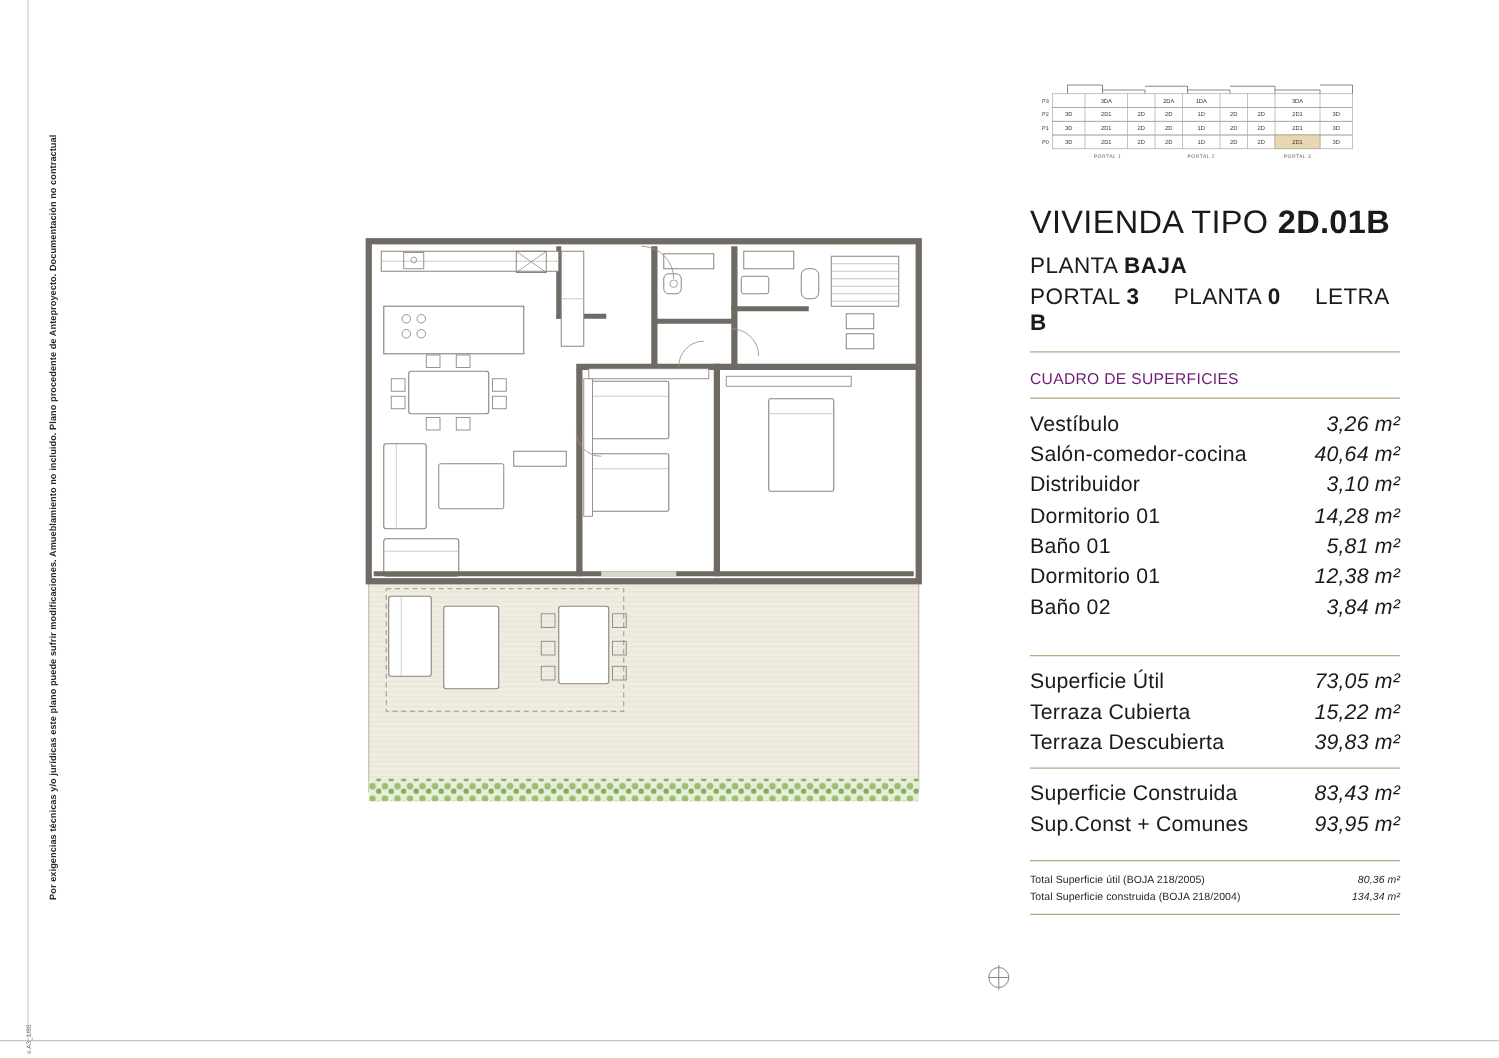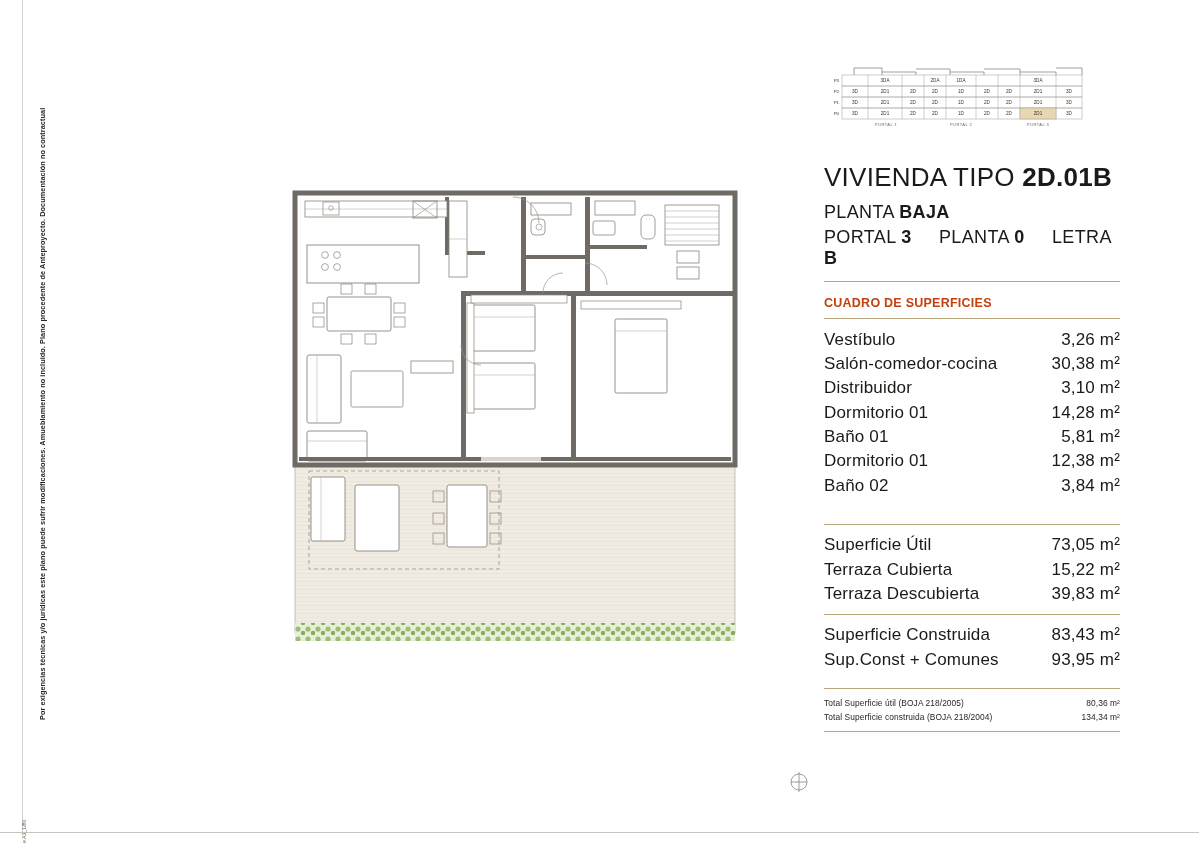--- a/index.html
+++ b/index.html
@@ -38,25 +38,25 @@
     font-size:26px;letter-spacing:.01em;font-weight:300;color:#1d1916;
     white-space:nowrap;margin-bottom:9px;
   }
   .title-main b{font-weight:bold;}
   .sub-line{font-size:18px;letter-spacing:.02em;color:#1d1916;margin-bottom:4px;font-weight:300;}
   .sub-line b{font-weight:bold;}
   .sub-line .gap{display:inline-block;width:22px;}
   .rule{height:1.4px;background:#b9a67c;margin:12px 0 10px 0;}
   .rule-thin{height:1px;background:#b9a67c;margin:8px 0 8px 0;}
 
-  .section-title{font-size:12.5px;letter-spacing:.02em;color:#c2410c;margin:14px 0 6px 0;font-weight:700;}
+  .section-title{font-size:12.5px;letter-spacing:.02em;color:#701a75;margin:14px 0 6px 0;font-weight:400;}
 
   table.areas{width:100%;border-collapse:collapse;}
   table.areas td{font-size:17px;padding:2.2px 0;color:#1d1916;font-weight:300;letter-spacing:.01em;}
-  table.areas td.val{text-align:right;white-space:nowrap;}
+  table.areas td.val{text-align:right;white-space:nowrap;font-style:italic;}
   table.small td{font-size:8.4px;color:#2a2522;padding:1.6px 0;}
   table.small td.val{}
 
   .spacer-sm{height:18px;}
   .spacer-xs{height:8px;}
 
   
   .plan{position:absolute;left:285px;top:185px;width:460px;height:460px;}
   .plan svg{display:block;}
 
@@ -321,21 +321,21 @@
     <div class="rule-thin"></div>
 
     <table class="areas">
       <tbody>
         <tr>
             <td>Vestíbulo</td>
             <td class="val">3,26 m²</td>
           </tr>
         <tr>
             <td>Salón-comedor-cocina</td>
-            <td class="val">30,38 m²</td>
+            <td class="val">40,64 m²</td>
           </tr>
         <tr>
             <td>Distribuidor</td>
             <td class="val">3,10 m²</td>
           </tr>
         <tr>
             <td>Dormitorio 01</td>
             <td class="val">14,28 m²</td>
           </tr>
         <tr>

